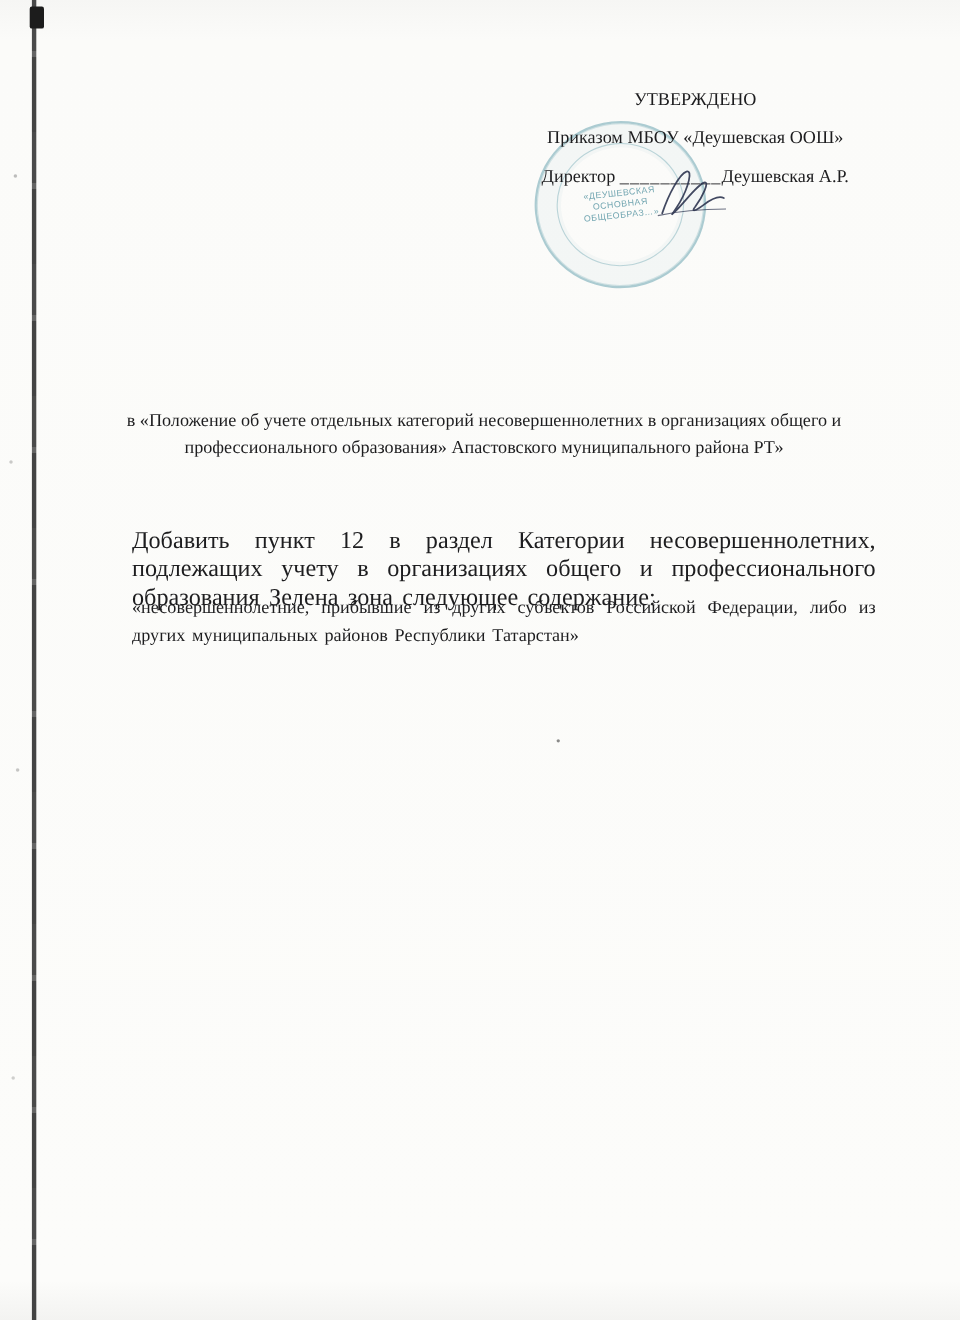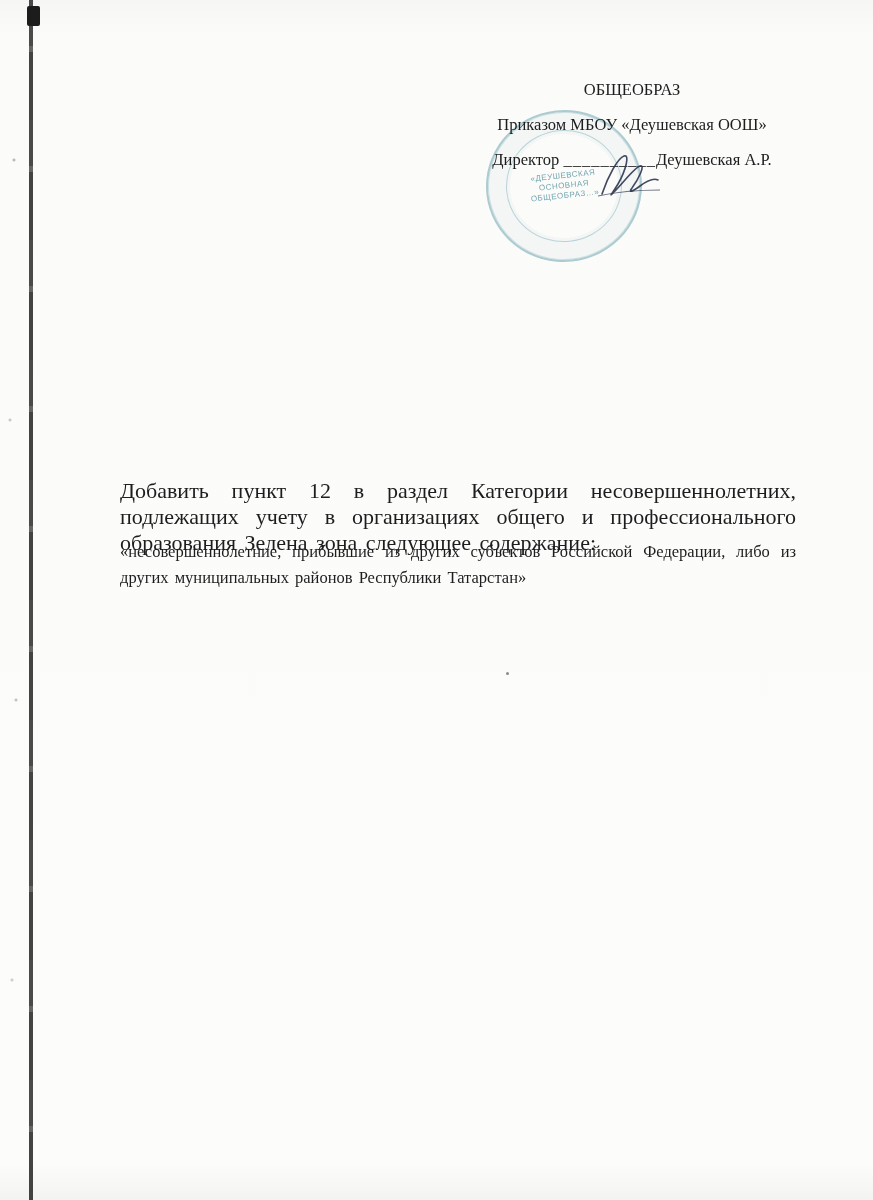--- a/index.html
+++ b/index.html
@@ -160,34 +160,35 @@
 
   <div class="stamp">
     <div class="stamp-text">
       <div>«ДЕУШЕВСКАЯ</div>
       <div>ОСНОВНАЯ</div>
       <div>ОБЩЕОБРАЗ…»</div>
     </div>
   </div>
 
   <div class="approval">
-    <span class="line">ОБЩЕОБРАЗ</span>
+    <span class="line">УТВЕРЖДЕНО</span>
     <span class="line">Приказом МБОУ «Деушевская ООШ»</span>
     <span class="line director-line">
       <span>Директор</span>
       <span class="sig-blank">__________</span><span>Деушевская А.Р.</span>
     </span>
   </div>
 
   <svg class="signature" width="80" height="60" viewBox="0 0 80 60">
     <path d="M14 48 C 20 30, 30 12, 36 10 C 42 8, 38 24, 30 38 C 24 48, 20 52, 26 46
              C 36 36, 46 22, 52 20 C 58 18, 50 34, 44 42 C 40 47, 44 46, 52 40
              C 60 34, 66 32, 70 34" fill="none" stroke="#2e3550" stroke-width="1.6" stroke-linecap="round" opacity="0.9"></path>
     <path d="M10 50 C 28 46, 52 44, 72 44" fill="none" stroke="#2e3550" stroke-width="1.1" opacity="0.7"></path>
   </svg>
 
 
+  <div class="doc-subtitle">в «Положение об учете отдельных категорий несовершеннолетних в организациях общего и профессионального образования» Апастовского муниципального района РТ»</div>
 
   <p class="body-p1">Добавить пункт 12 в раздел Категории несовершеннолетних, подлежащих учету в организациях общего и профессионального образования Зелена зона следующее содержание:</p>
   <p class="body-p2">«несовершеннолетние, прибывшие из других субъектов Российской Федерации, либо из других муниципальных районов Республики Татарстан»</p>
 
   <div class="dot-speck"></div>
 </div>
 
 </body></html>

